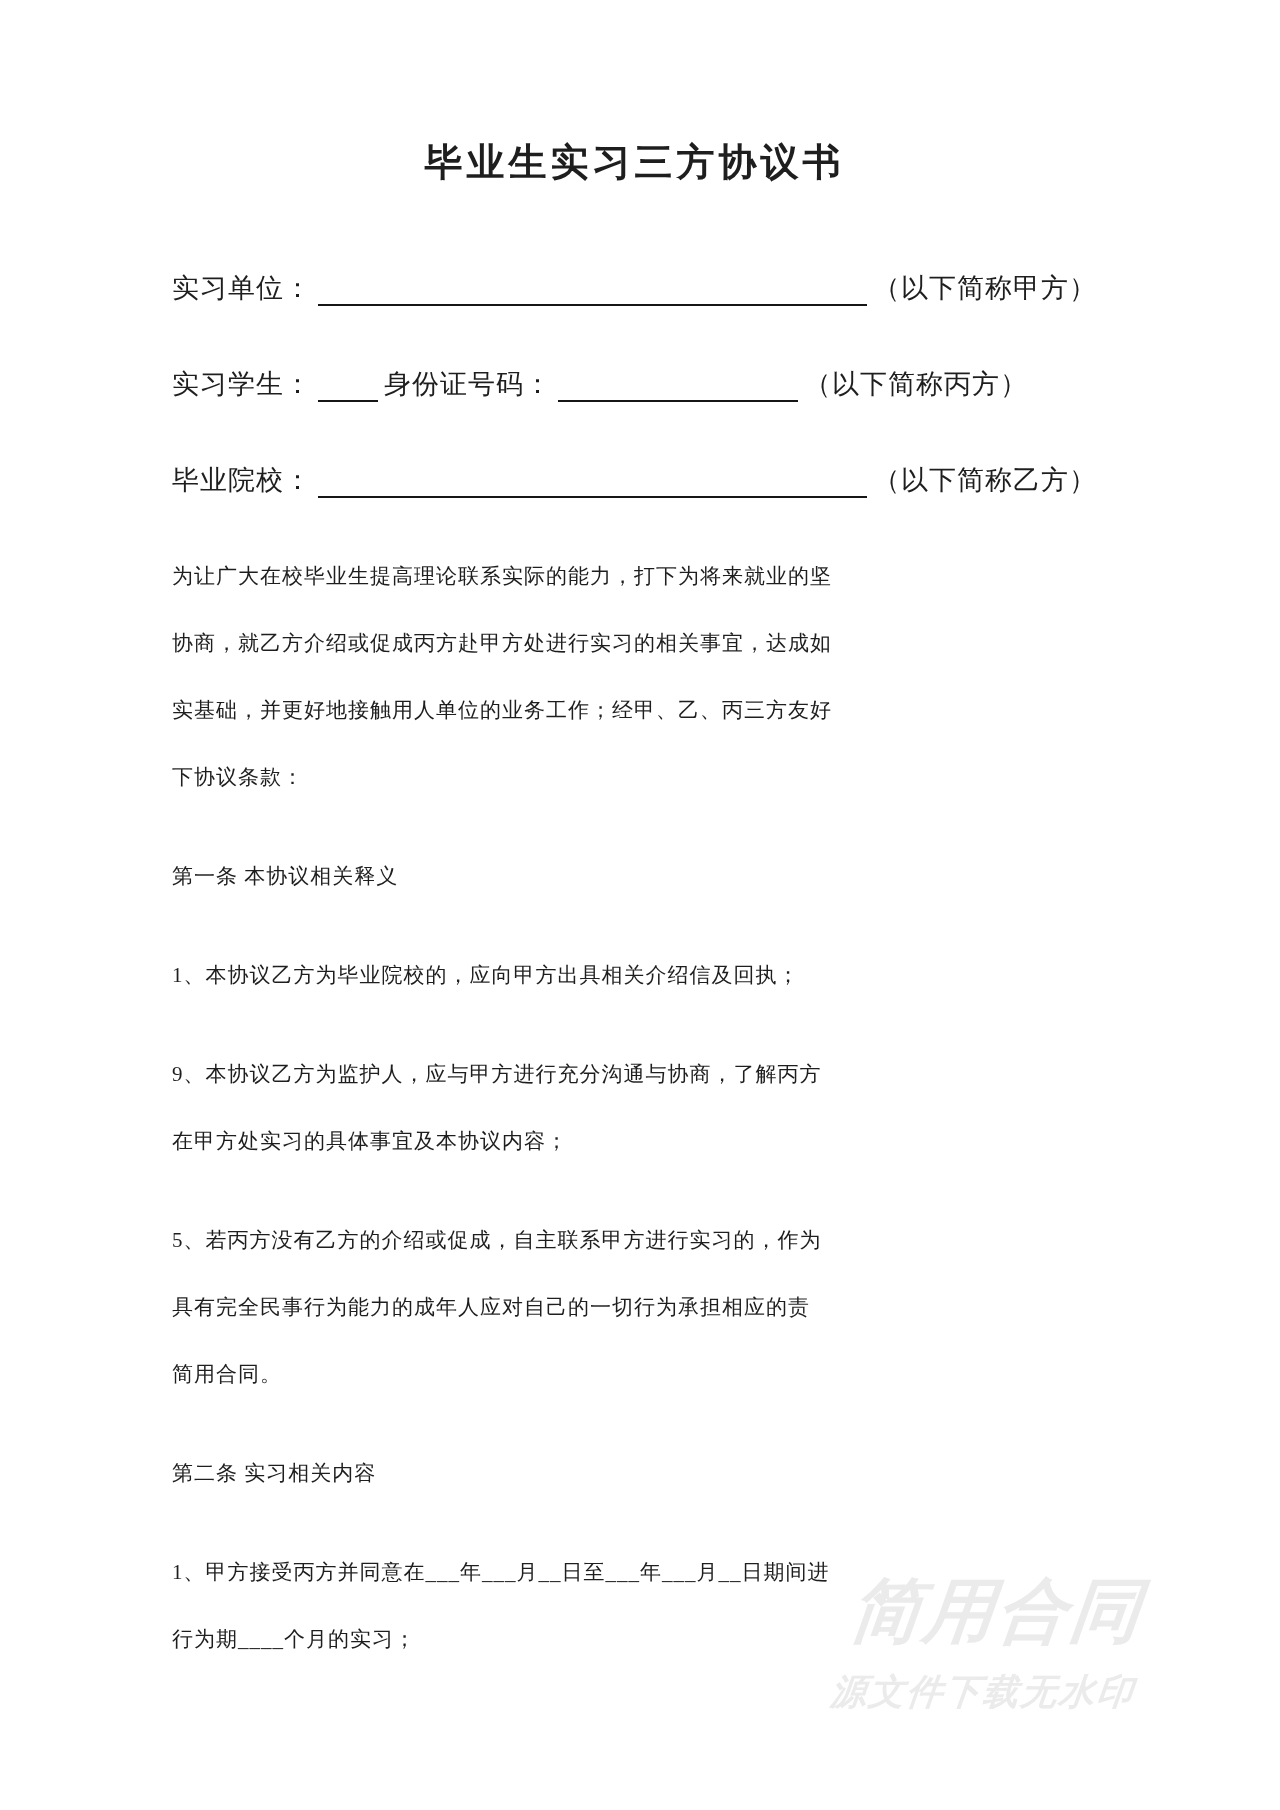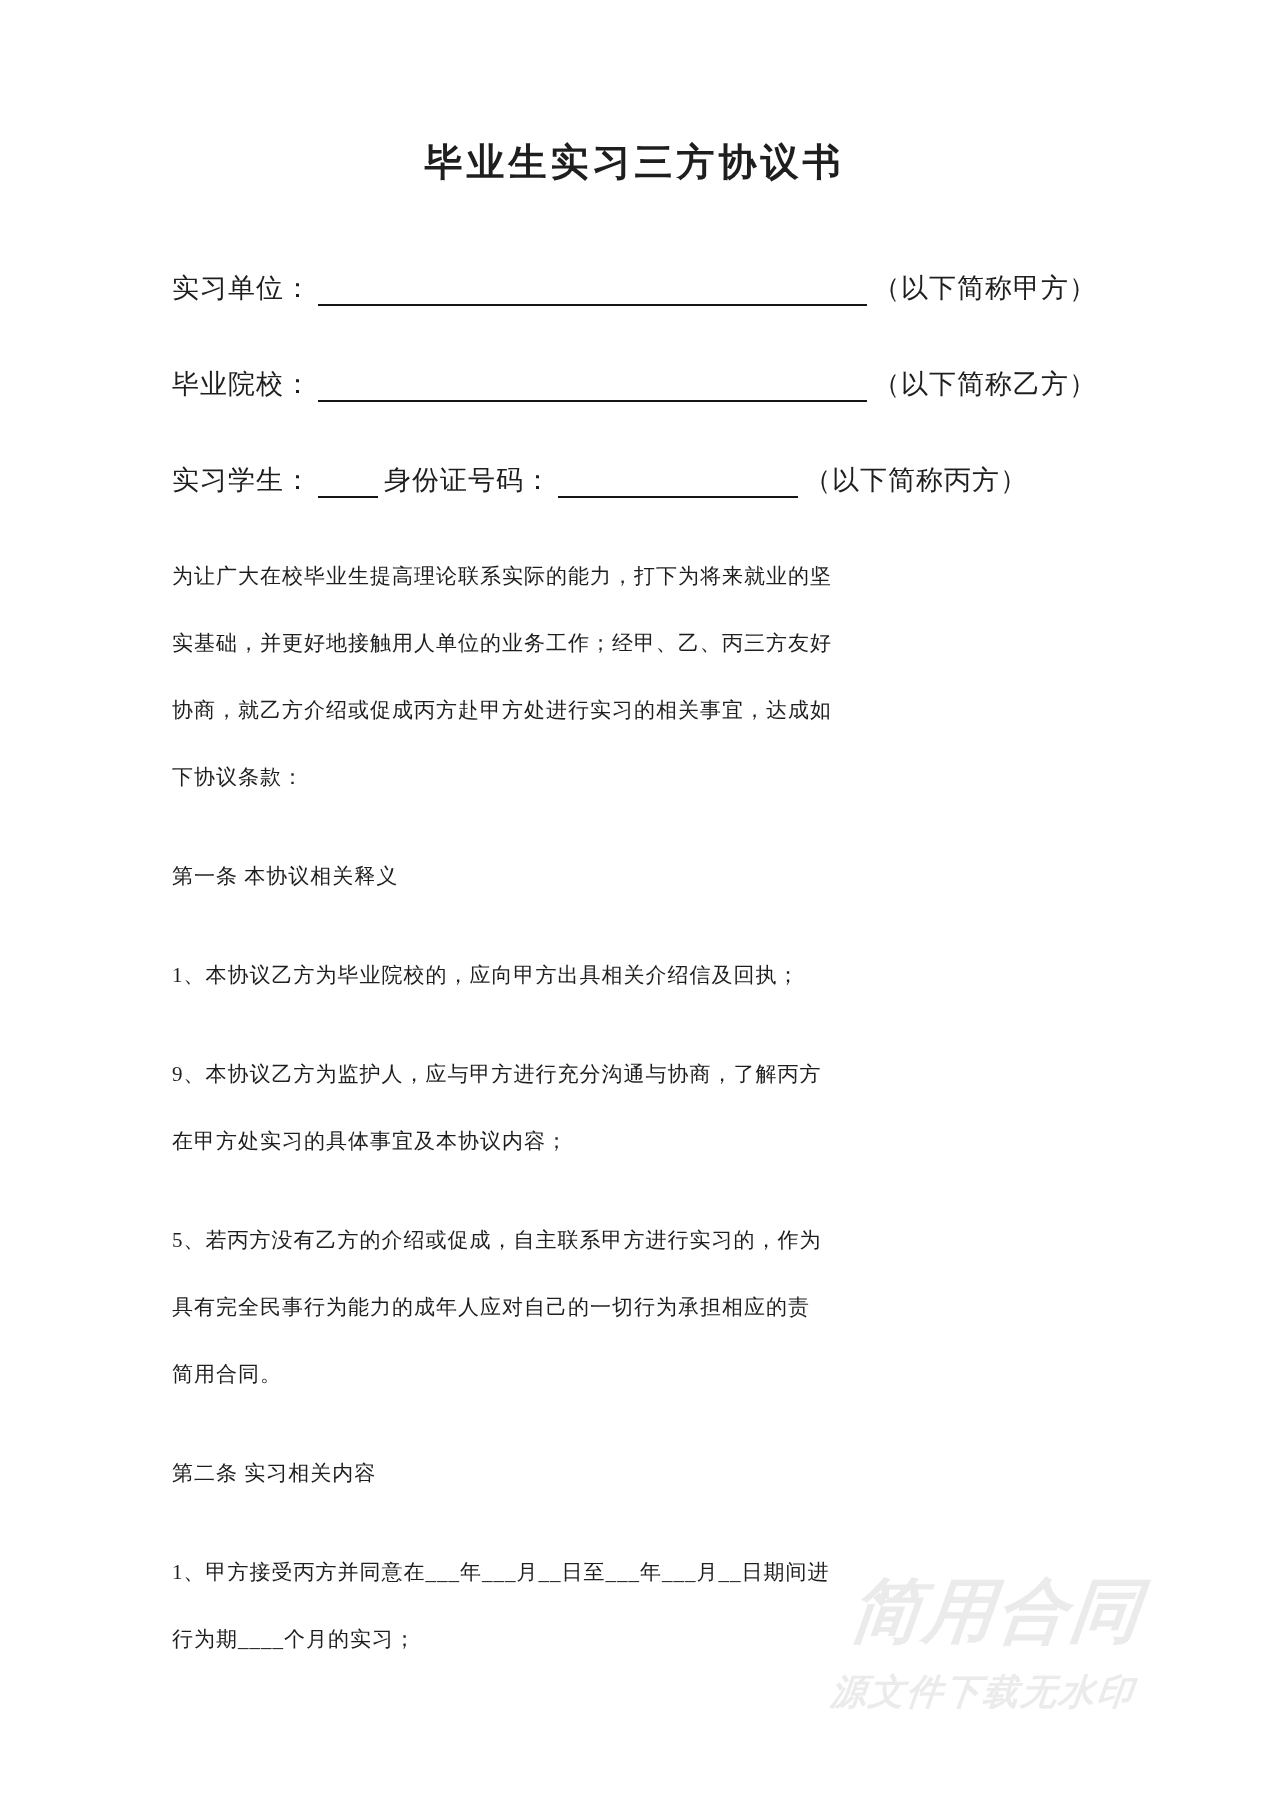--- a/index.html
+++ b/index.html
@@ -79,37 +79,37 @@
 
     <h1 class="doc-title">毕业生实习三方协议书</h1>
 
     <div class="form-row first">
       <span class="lbl">实习单位：</span>
       <span class="blank blank-long"></span>
       <span class="lbl">（以下简称甲方）</span>
     </div>
 
     <div class="form-row">
-      <span class="lbl">毕业院校：</span>
-      <span class="blank blank-long"></span>
-      <span class="lbl">（以下简称乙方）</span>
-    </div>
-
-    <div class="form-row">
       <span class="lbl">实习学生：</span>
       <span class="blank blank-short"></span>
       <span class="lbl">身份证号码：</span>
       <span class="blank blank-id"></span>
       <span class="lbl">（以下简称丙方）</span>
     </div>
 
+    <div class="form-row">
+      <span class="lbl">毕业院校：</span>
+      <span class="blank blank-long"></span>
+      <span class="lbl">（以下简称乙方）</span>
+    </div>
+
     <div class="body-block intro">
       <div class="line">为让广大在校毕业生提高理论联系实际的能力，打下为将来就业的坚</div>
+      <div class="line">协商，就乙方介绍或促成丙方赴甲方处进行实习的相关事宜，达成如</div>
       <div class="line">实基础，并更好地接触用人单位的业务工作；经甲、乙、丙三方友好</div>
-      <div class="line">协商，就乙方介绍或促成丙方赴甲方处进行实习的相关事宜，达成如</div>
       <div class="line">下协议条款：</div>
     </div>
 
     <div class="body-block">
       <div class="line">第一条 本协议相关释义</div>
     </div>
 
     <div class="body-block">
       <div class="line">1、本协议乙方为毕业院校的，应向甲方出具相关介绍信及回执；</div>
     </div>

